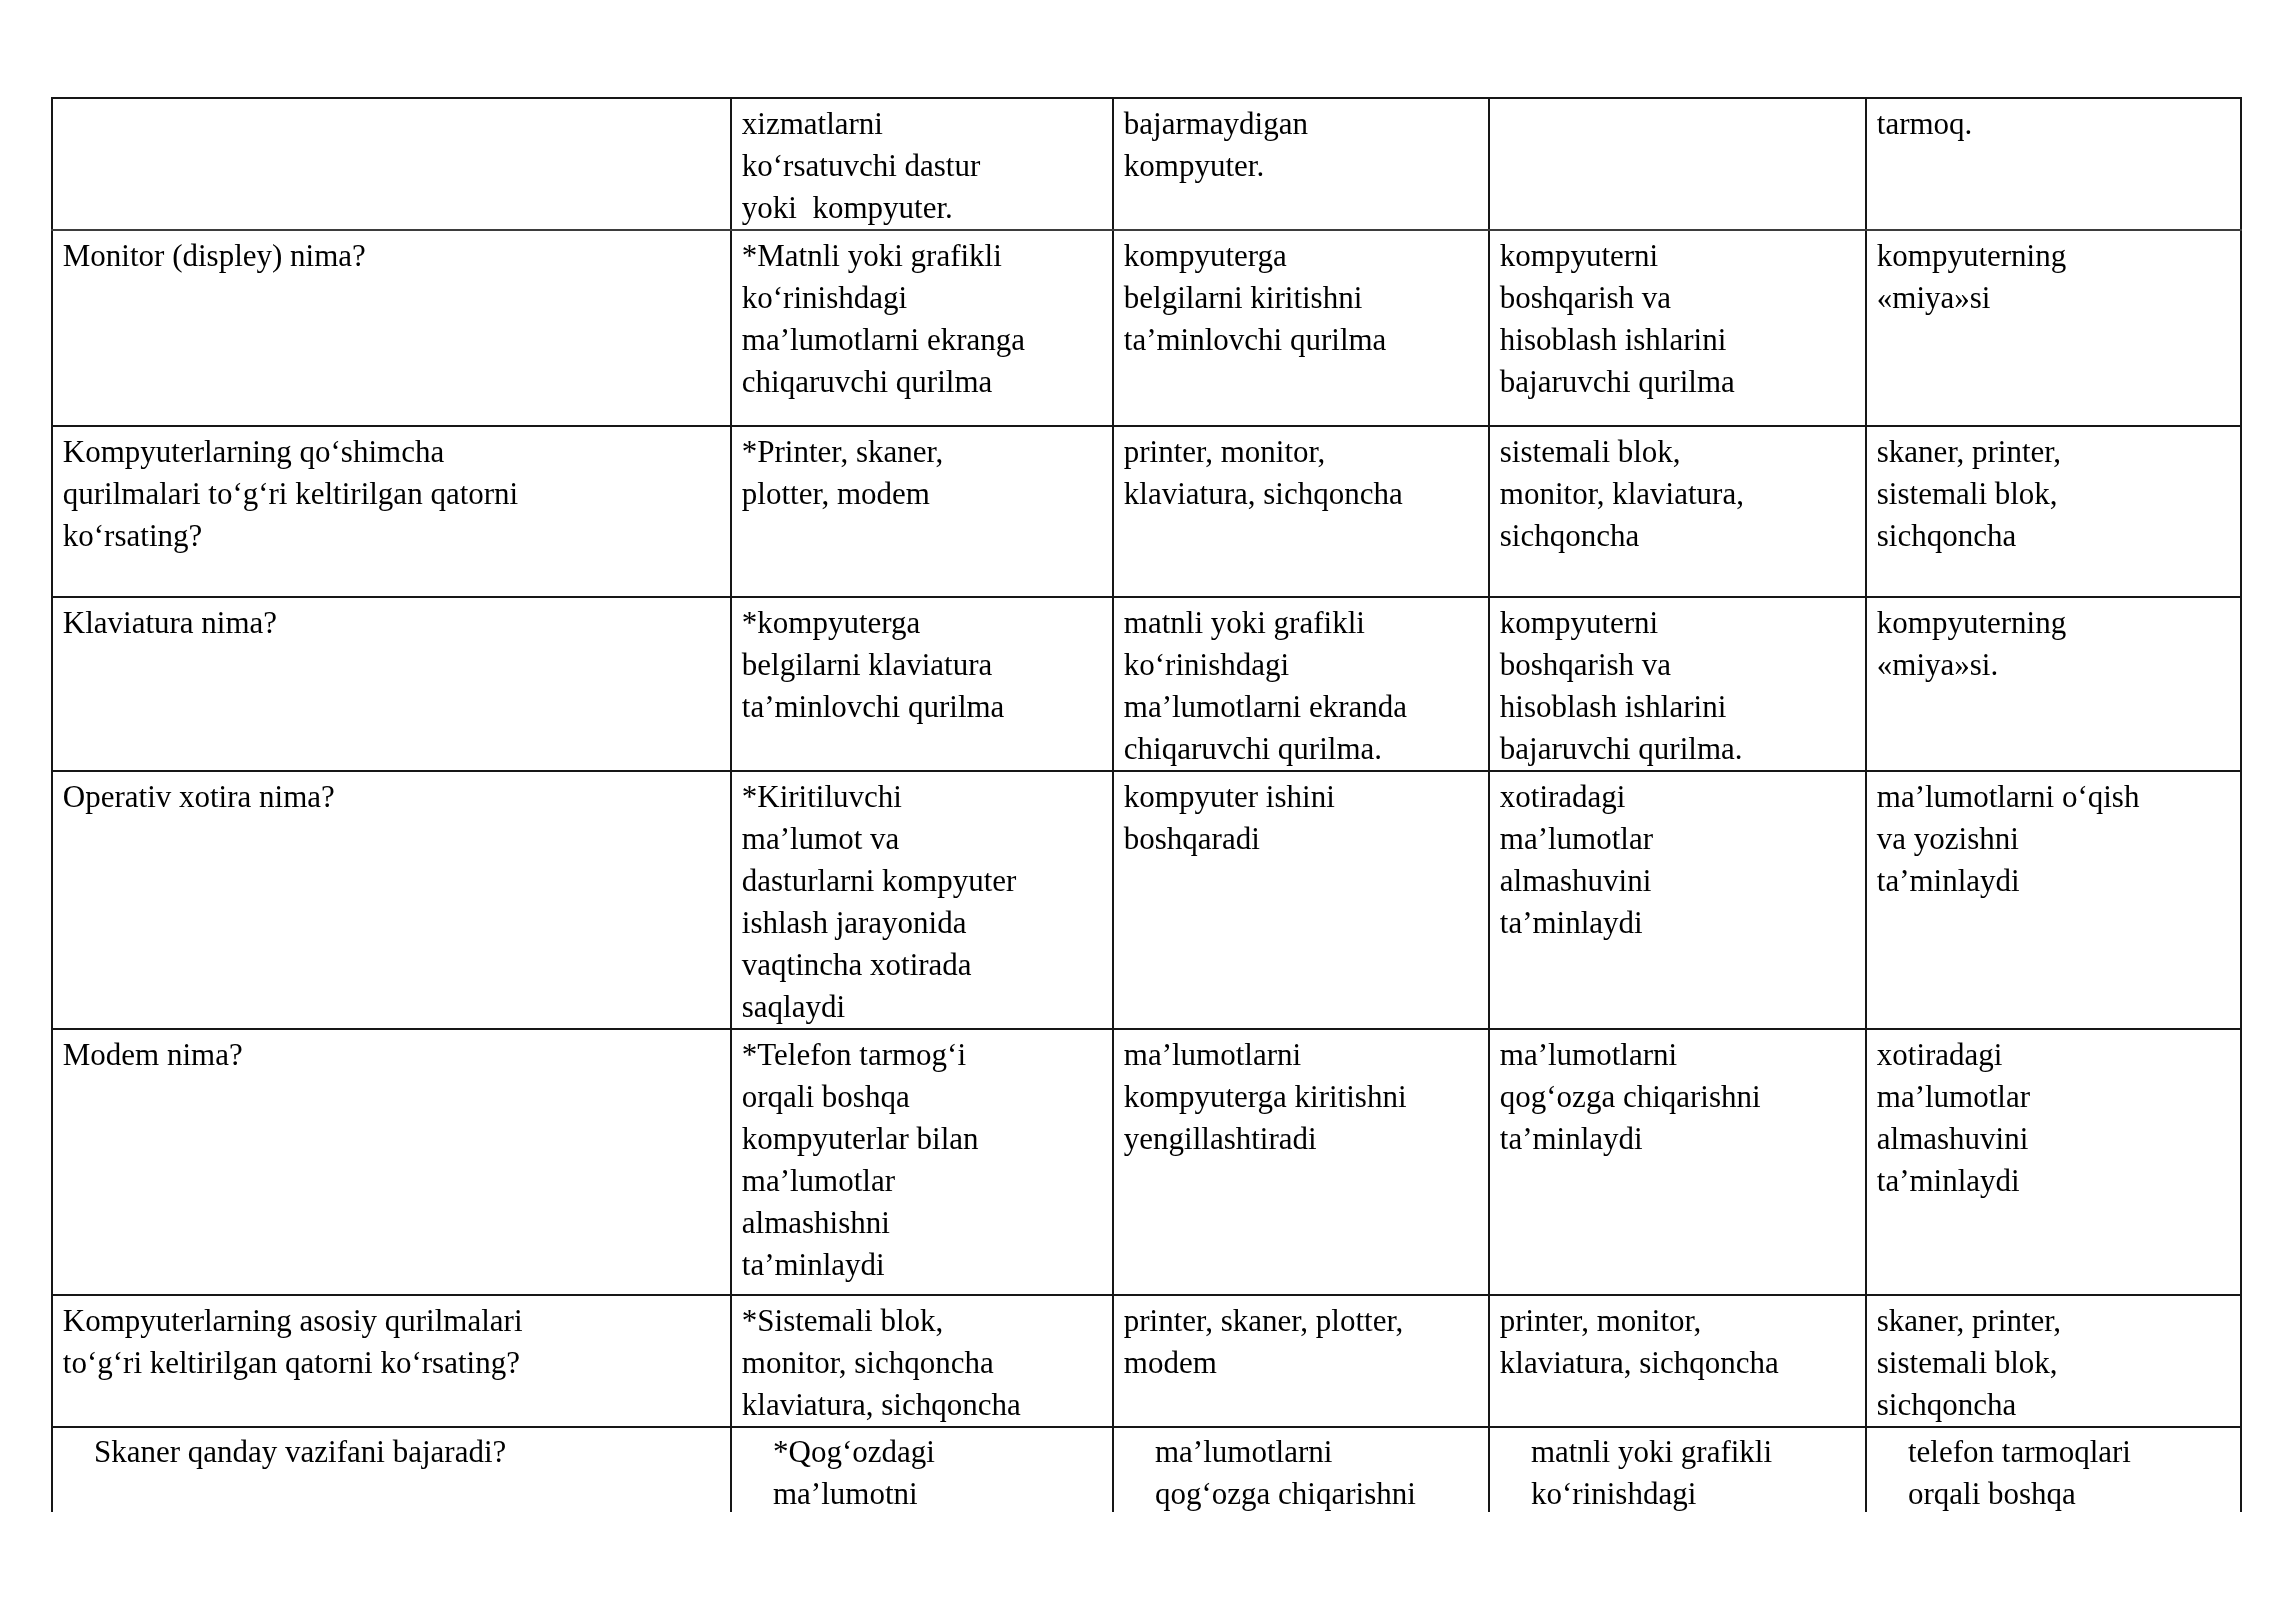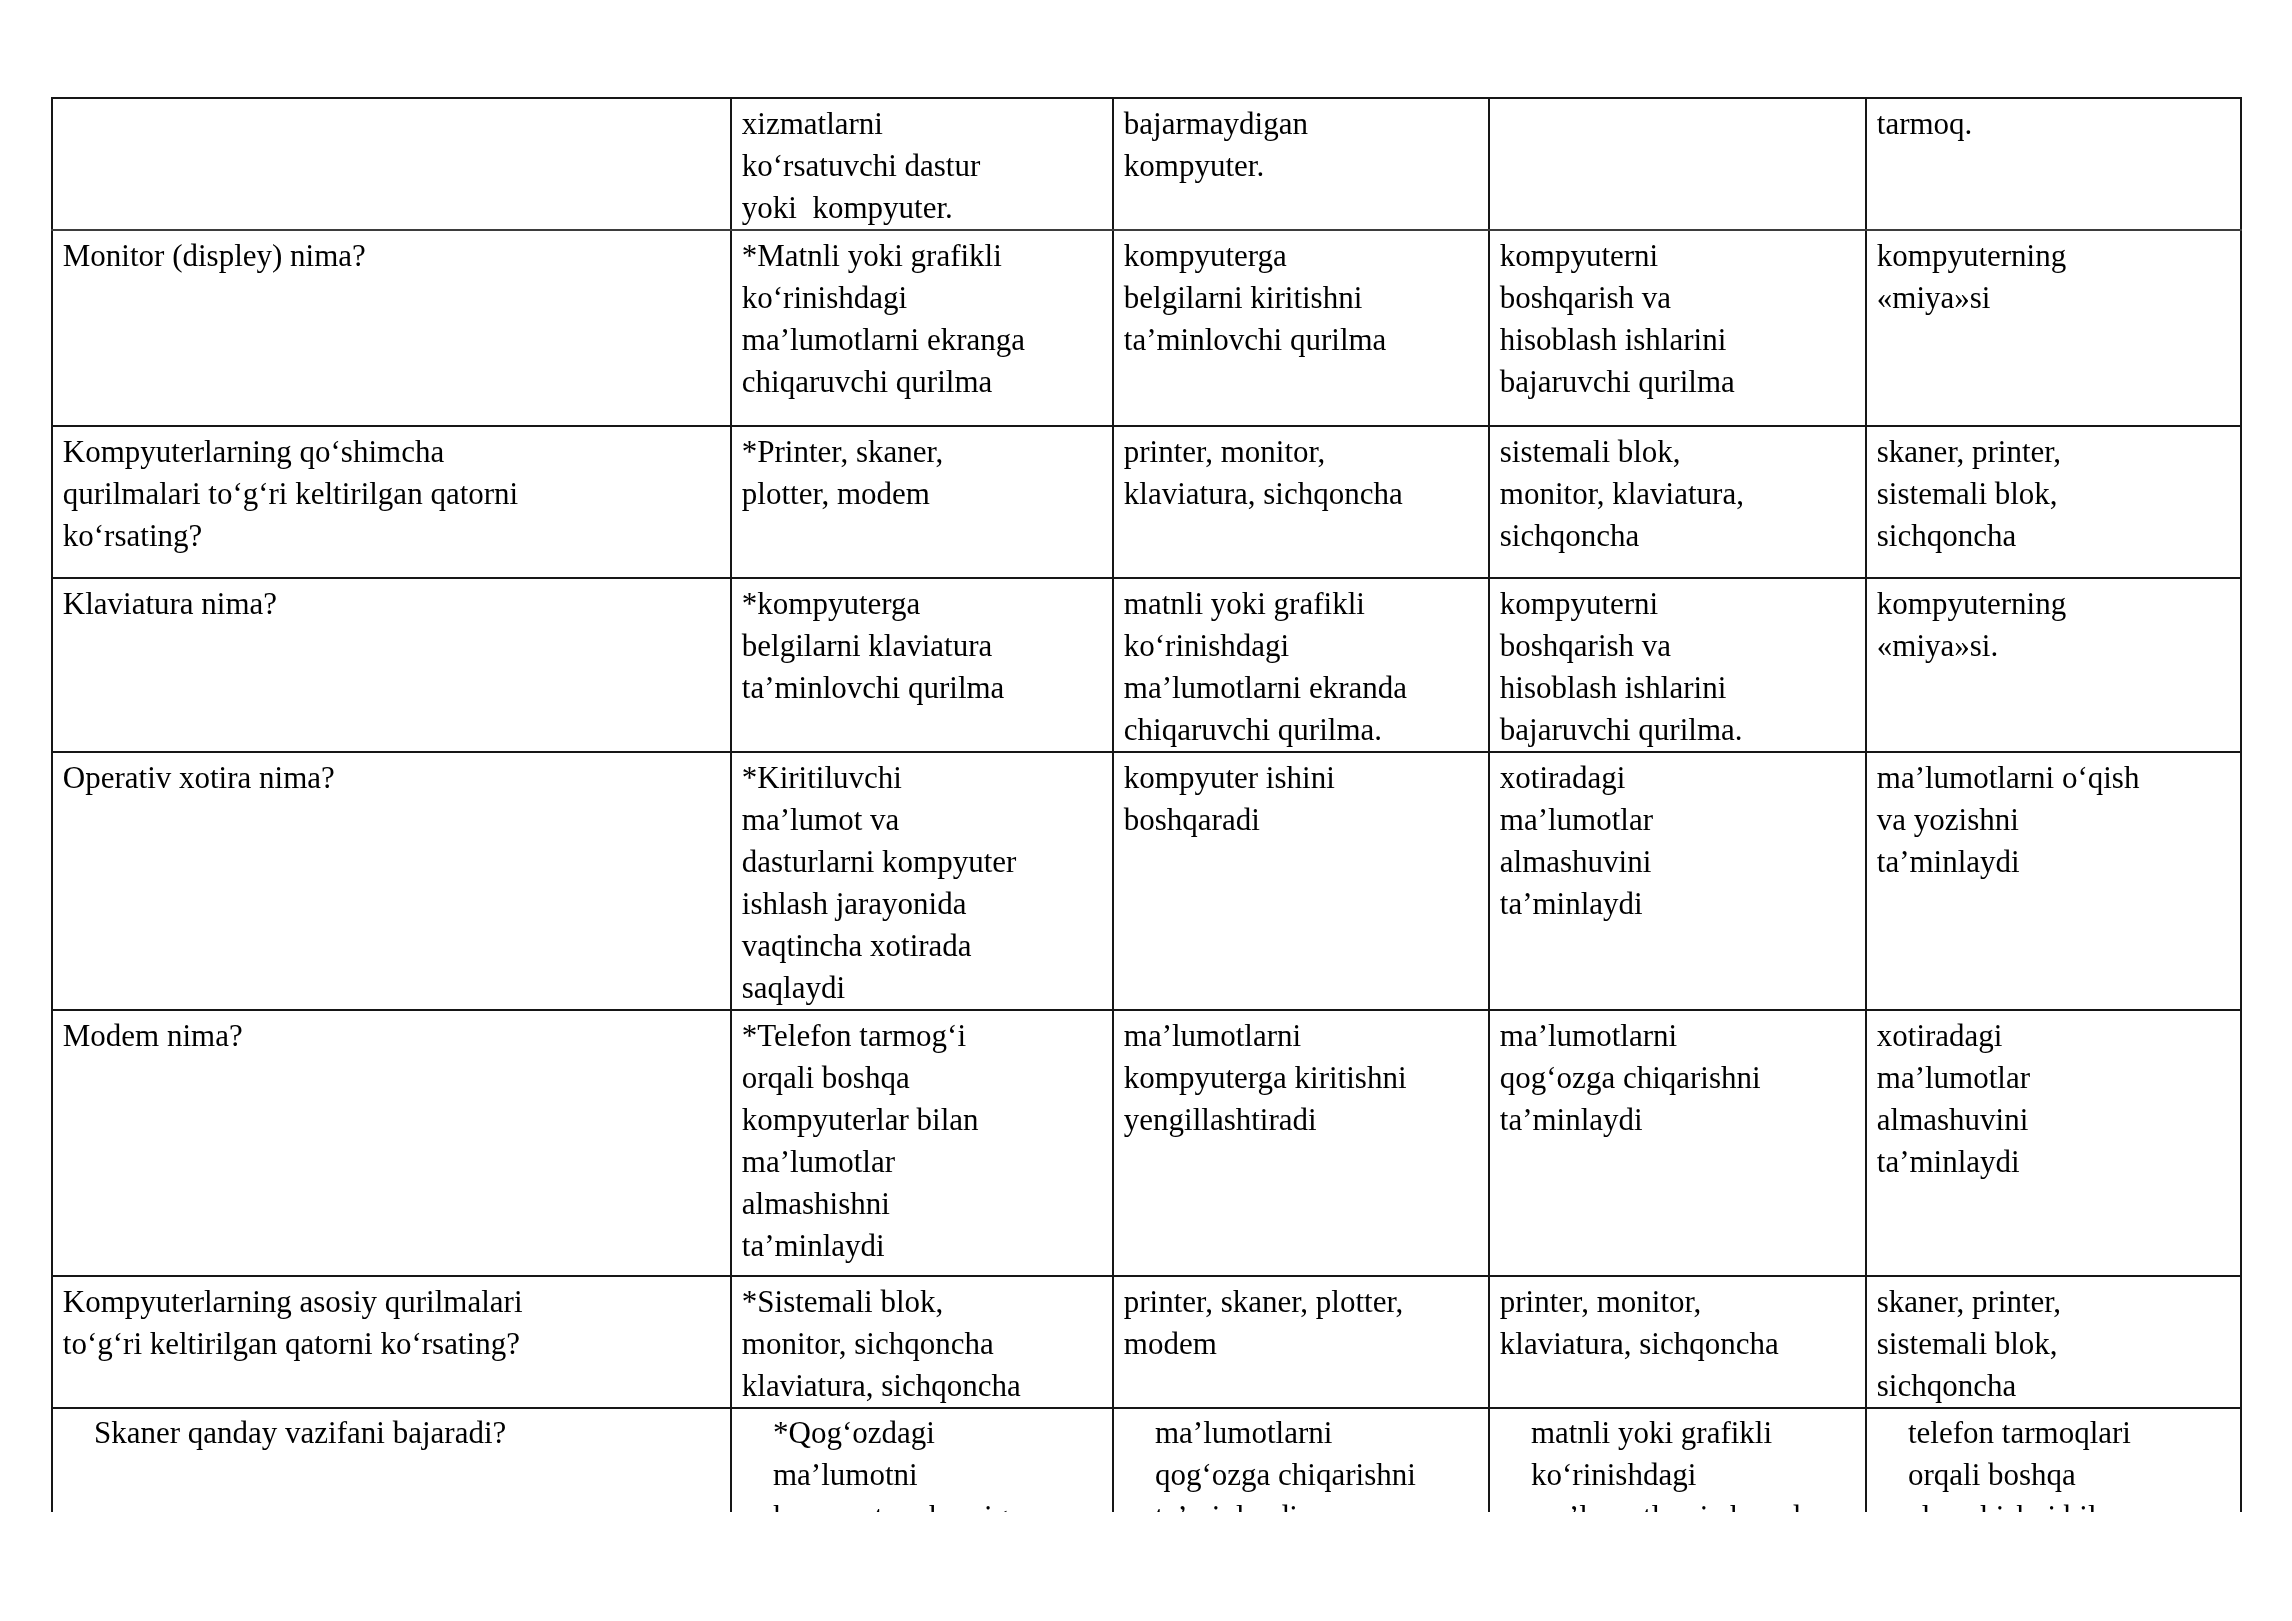--- a/index.html
+++ b/index.html
@@ -76,21 +76,21 @@
         <td>kompyuterga
 belgilarni kiritishni
 ta’minlovchi qurilma</td>
         <td>kompyuterni
 boshqarish va
 hisoblash ishlarini
 bajaruvchi qurilma</td>
         <td>kompyuterning
 «miya»si</td>
       </tr>
-      <tr style="height:152px">
+      <tr style="height:171px">
         <td>Kompyuterlarning qo‘shimcha
 qurilmalari to‘g‘ri keltirilgan qatorni
 ko‘rsating?</td>
         <td>*Printer, skaner,
 plotter, modem</td>
         <td>printer, monitor,
 klaviatura, sichqoncha</td>
         <td>sistemali blok,
 monitor, klaviatura,
 sichqoncha</td>

